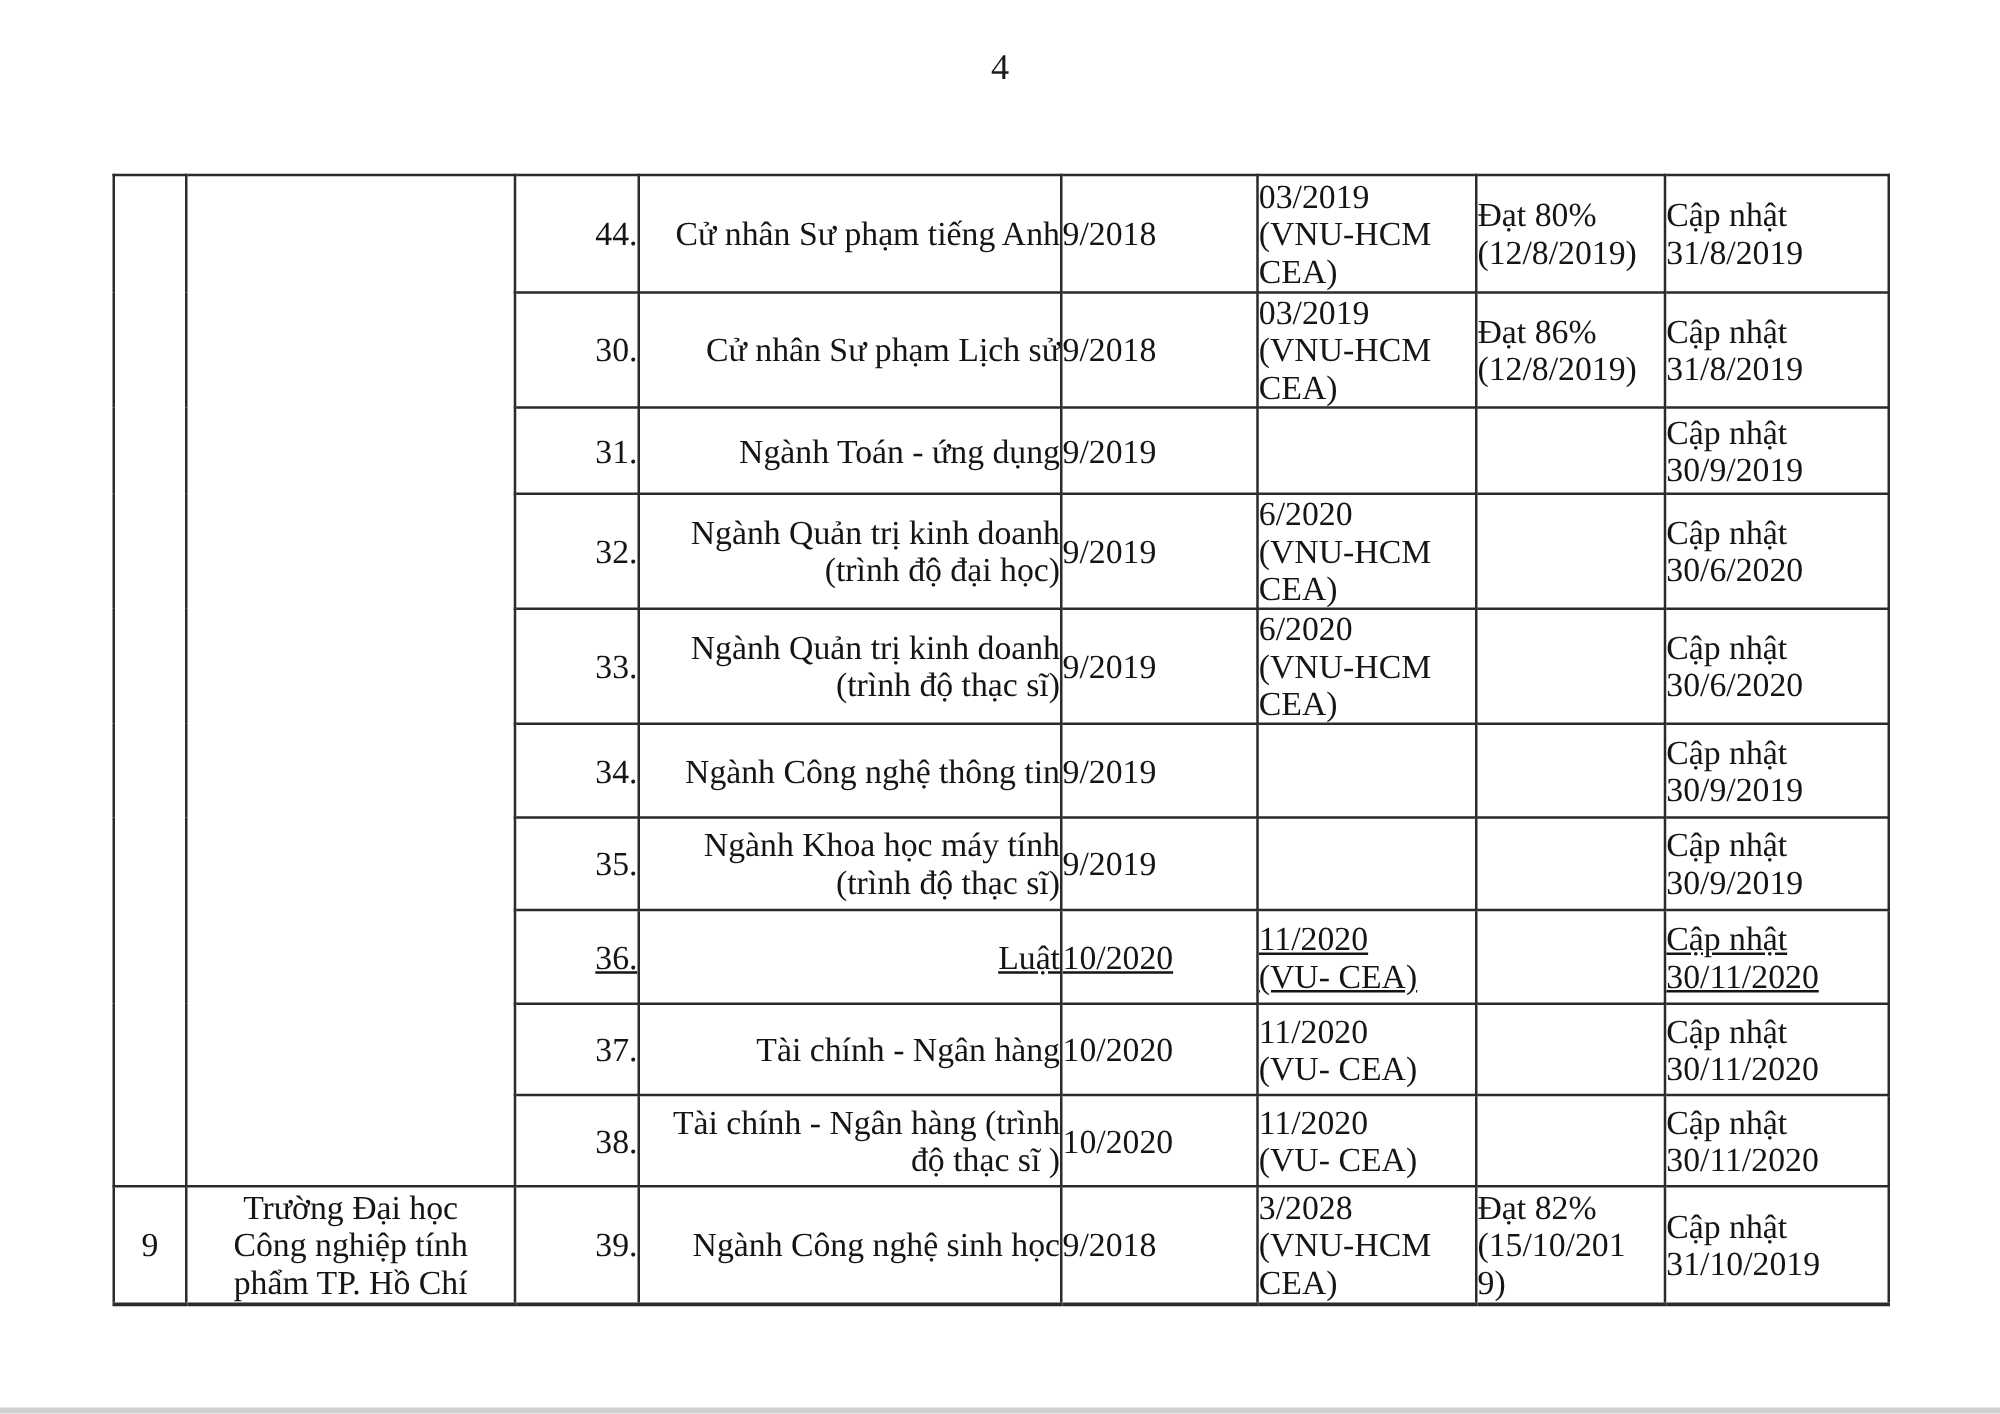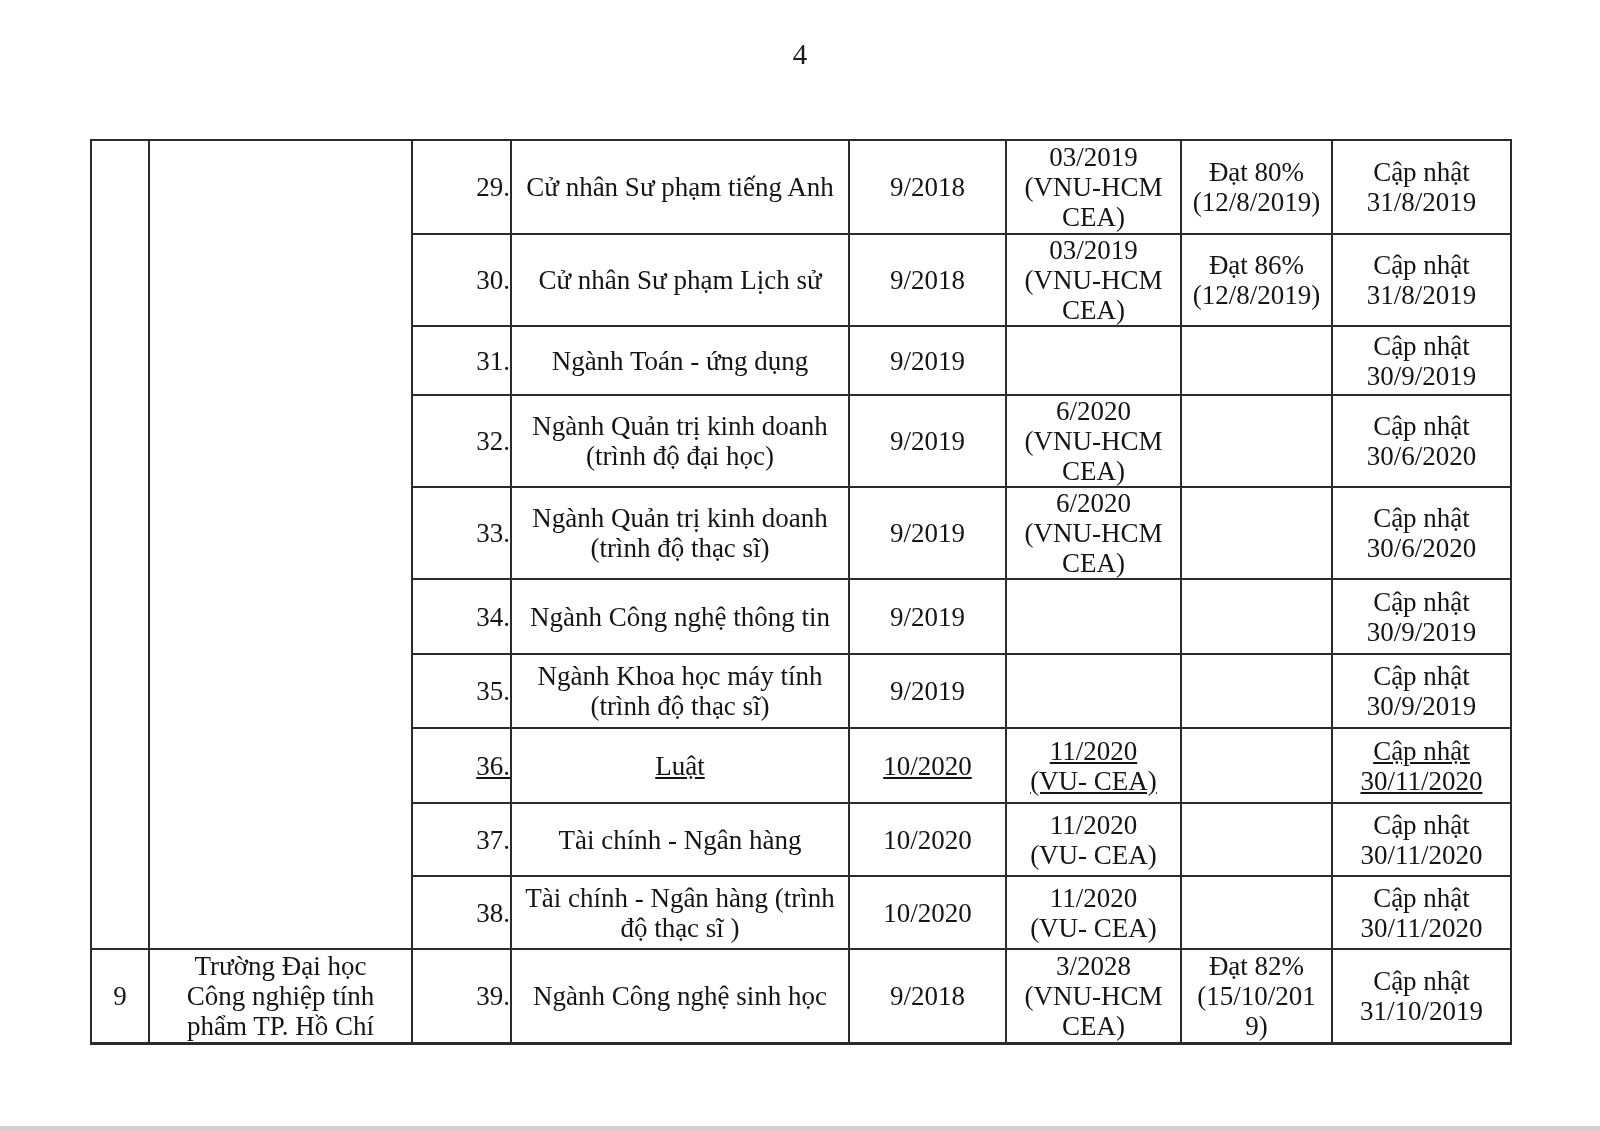--- a/index.html
+++ b/index.html
@@ -33,22 +33,22 @@
     font-size:27px;
     line-height:30px;
     vertical-align:middle;
     padding:0;
     overflow:hidden;
   }
   table.acc tr.last-row td{border-bottom-width:3px;}
   td.c-orgno{text-align:center;}
   td.c-orgname{text-align:center;white-space:pre-line;}
   td.c-stt{text-align:right;padding-right:13px;}
-  td.c-prog{text-align:center;padding-left:10px;padding-right:4px;white-space:pre-line;}
-  td.c-center{text-align:center;white-space:pre-line;}
+  td.c-prog{text-align:right;padding-left:10px;padding-right:4px;white-space:pre-line;}
+  td.c-center{white-space:pre-line;}
   .scan-edge{
     position:absolute;
     left:0;top:1126px;width:1600px;height:5px;
     background:#c9c9c9;
     opacity:.85;
   }
 </style>
 </head>
 <body>
 
@@ -63,21 +63,21 @@
       <col style="width:338px">
       <col style="width:157px">
       <col style="width:175px">
       <col style="width:151px">
       <col style="width:179px">
     </colgroup>
     <tbody>
         <tr style="height: 94px;">
           <td class="c-orgno" rowspan="10"></td>
           <td class="c-orgname" rowspan="10"></td>
-          <td class="c-stt">29.</td>
+          <td class="c-stt">44.</td>
           <td class="c-prog">Cử nhân Sư phạm tiếng Anh</td>
           <td class="c-center">9/2018</td>
           <td class="c-center">03/2019
 (VNU-HCM
 CEA)</td>
           <td class="c-center">Đạt 80%
 (12/8/2019)</td>
           <td class="c-center">Cập nhật
 31/8/2019</td>
         </tr>

